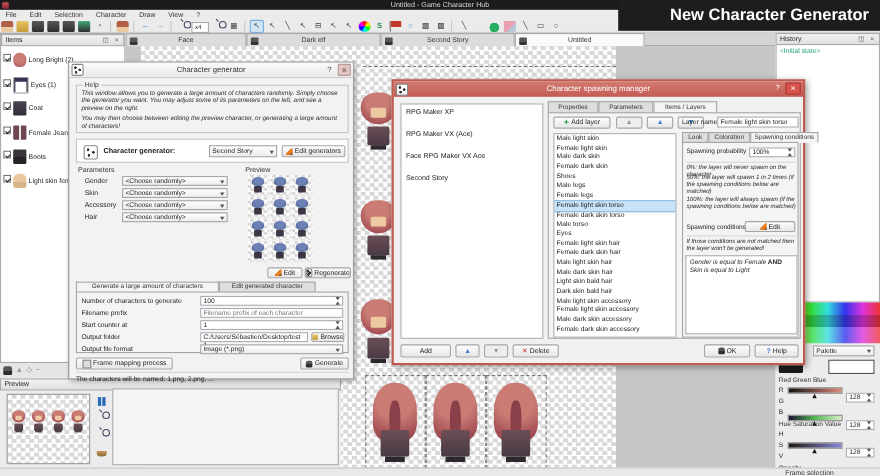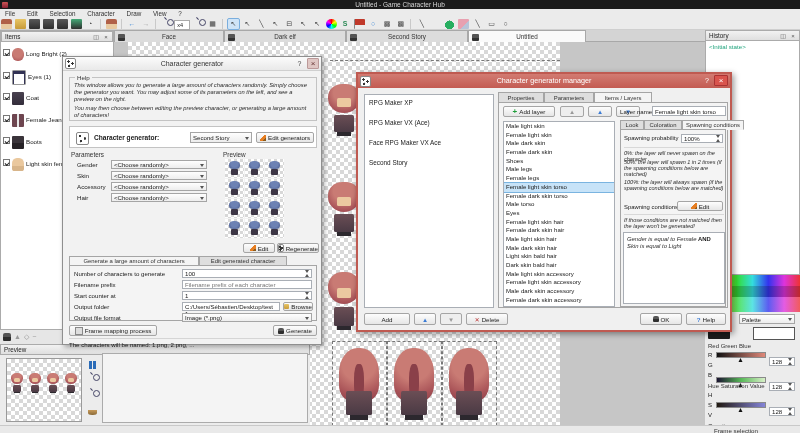--- a/index.html
+++ b/index.html
@@ -461,21 +461,21 @@
     <div class="btn" style="position:absolute;left:210px;top:268px;width:44px;height:11px;">
       <span class="dkhead" style="width:6px;height:6px;"></span>
       <span>Generate</span>
     </div>
     <div style="position:absolute;left:6px;top:281px;width:248px;border-top:1px solid #d5d5d5;padding-top:2px;font-size:6.1px;">The characters will be named: 1.png, 2.png, ...</div>
   </div>
 
   <div class="abs" style="left:356px;top:72px;width:376px;height:260px;background:#f0f0f0;border:2px solid #bf5a51;box-shadow:2px 2px 6px rgba(0,0,0,.4);z-index:40;box-sizing:border-box;">
     <div style="position:relative;height:14px;background:linear-gradient(#d27b72,#c35b52);">
       <span class="die" style="position:absolute;left:2px;top:2px;width:9px;height:9px;"></span>
-      <div style="position:absolute;left:0;right:0;text-align:center;font-size:7.2px;line-height:14px;color:#fff;">Character generator manager</div>
+      <div style="position:absolute;left:0;right:0;text-align:center;font-size:7.2px;line-height:14px;color:#fff;">Character spawning manager</div>
       <span style="position:absolute;right:18px;top:2px;width:10px;height:10px;text-align:center;font-size:7px;line-height:10px;color:#fff;">?</span>
       <span style="position:absolute;right:2px;top:1px;width:14px;height:11px;text-align:center;font-size:8px;line-height:10px;background:#d9544d;border:1px solid #a33;border-radius:1px;color:#fff;box-sizing:border-box;">×</span>
     </div>
 
     <div style="position:absolute;left:6px;top:20px;width:130px;height:214px;background:#fff;border:1px solid #a9aeb5;box-sizing:border-box;padding-top:4px;">
       <div style="height:20px;padding-left:4px;font-size:6.4px;">RPG Maker XP</div>
       <div style="height:20px;padding-left:4px;font-size:6.4px;">RPG Maker VX (Ace)</div>
       <div style="height:20px;padding-left:4px;font-size:6.4px;">Face RPG Maker VX Ace</div>
       <div style="height:20px;padding-left:4px;font-size:6.4px;">Second Story</div>
     </div>
@@ -554,13 +554,16 @@
         <span>Edit</span>
       </div>
       <div style="position:absolute;left:3px;top:84px;width:100px;border-top:1px solid #d8d8d8;"></div>
       <div class="ital" style="position:absolute;left:3px;top:87px;width:100px;font-size:5.5px;line-height:6.2px;">If those conditions are not matched then the layer won't be generated!</div>
       <div style="position:absolute;left:2px;top:102px;width:102px;height:72px;background:#fff;border:1px solid #a9aeb5;box-sizing:border-box;padding:3px;font-size:5.9px;line-height:7px;">
         <span class="ital">Gender is equal to Female </span><span style="font-weight:700;">AND</span><span class="ital"> Skin is equal to Light</span>
       </div>
     </div>
   </div>
 
+  <div id="overlay" class="abs">
+    <span>New Character Generator</span>
+  </div>
 </div>
 
 </body></html>

